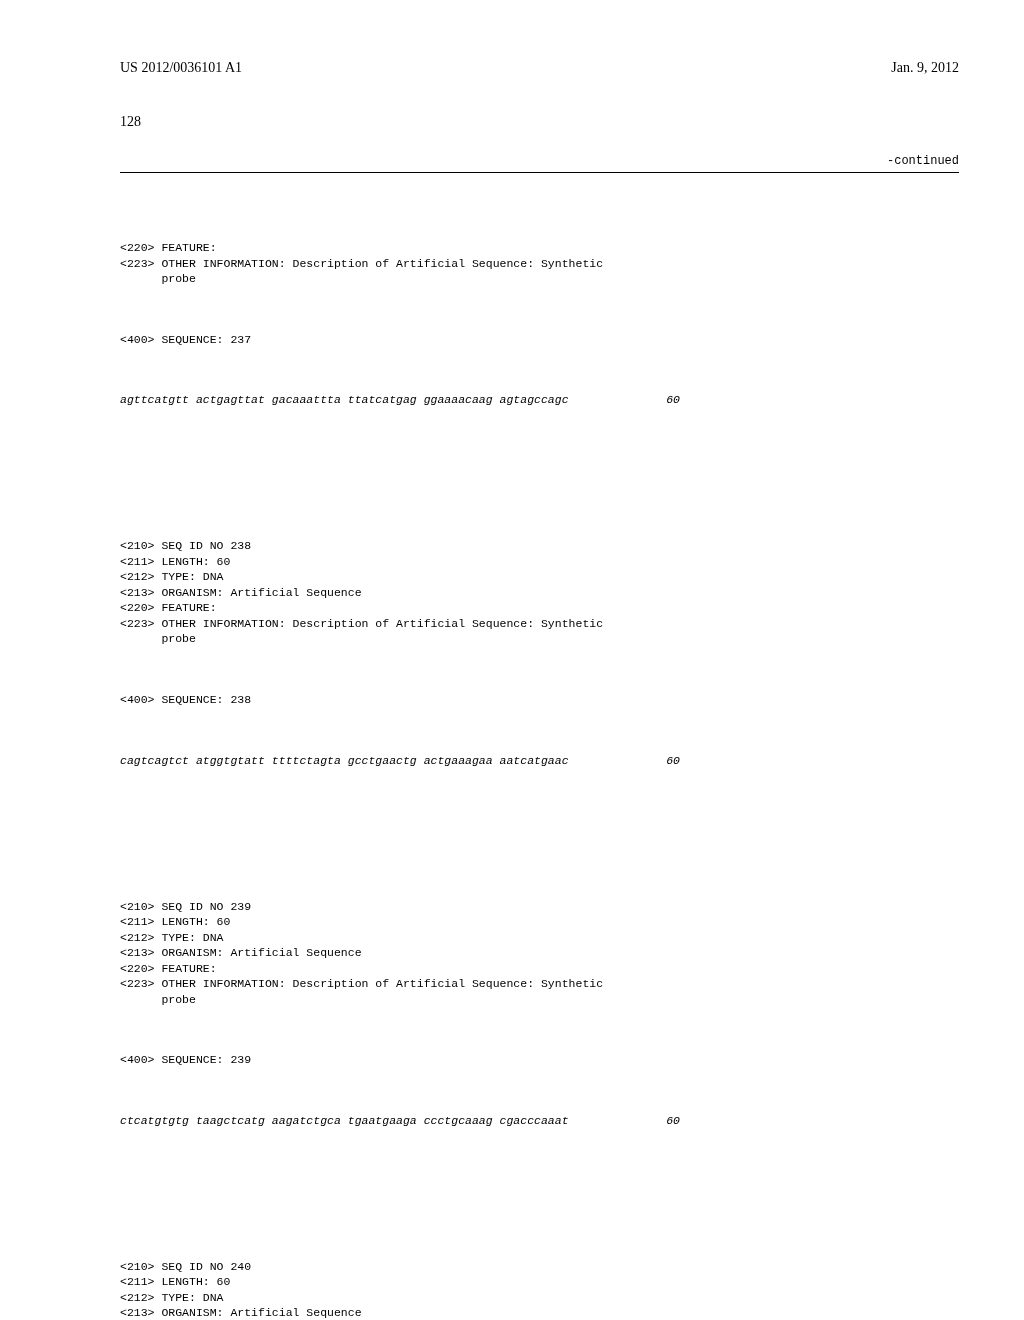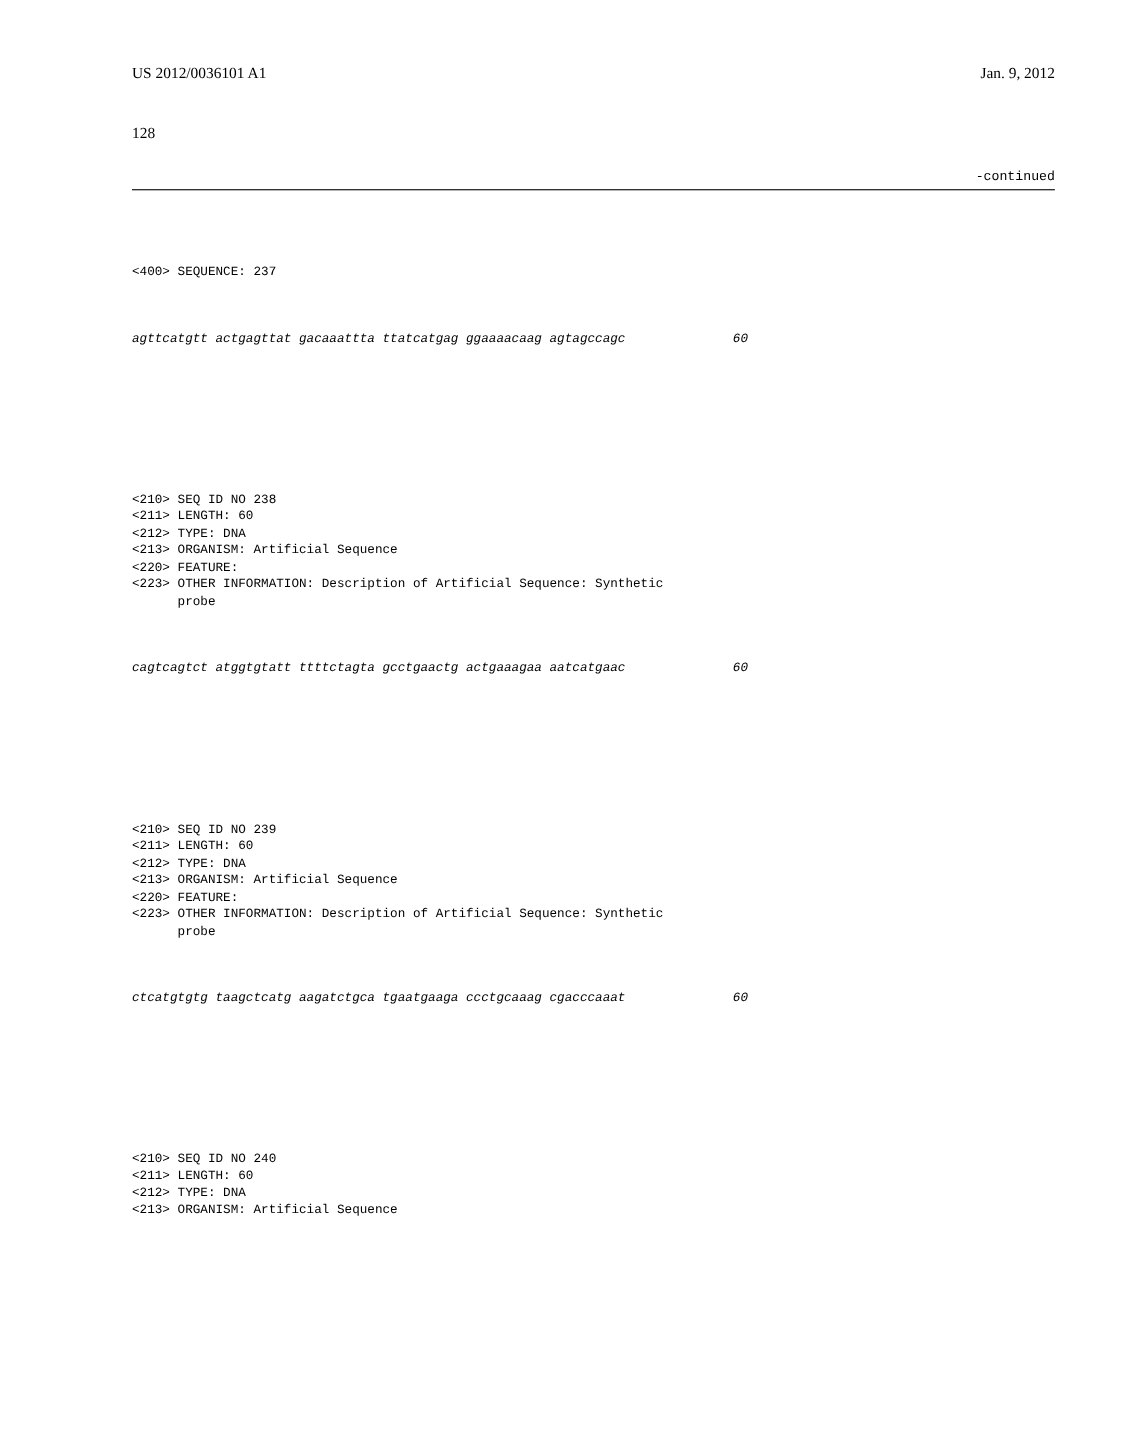--- a/index.html
+++ b/index.html
@@ -71,43 +71,48 @@
     <span>Jan. 9, 2012</span>
   </div>
 
   <div class="page-number">128</div>
 
   <div class="continued">-continued</div>
   <hr class="hr-top">
 
   <div class="listing">
     <div class="entry">
+      <div class="header-block"><span>&lt;220&gt; FEATURE:</span>
+<span>&lt;223&gt; OTHER INFORMATION: Description of Artificial Sequence: Synthetic</span>
+<span>      probe</span></div>
       <div class="header-block"><span>&lt;400&gt; SEQUENCE: 237</span></div>
       <div class="seq-line"><span>agttcatgtt actgagttat gacaaattta ttatcatgag ggaaaacaag agtagccagc</span><span>60</span></div>
     </div>
 
     <div class="entry">
       <div class="header-block"><span>&lt;210&gt; SEQ ID NO 238</span>
 <span>&lt;211&gt; LENGTH: 60</span>
 <span>&lt;212&gt; TYPE: DNA</span>
 <span>&lt;213&gt; ORGANISM: Artificial Sequence</span>
 <span>&lt;220&gt; FEATURE:</span>
 <span>&lt;223&gt; OTHER INFORMATION: Description of Artificial Sequence: Synthetic</span>
 <span>      probe</span></div>
+      <div class="header-block"><span>&lt;400&gt; SEQUENCE: 238</span></div>
       <div class="seq-line"><span>cagtcagtct atggtgtatt ttttctagta gcctgaactg actgaaagaa aatcatgaac</span><span>60</span></div>
     </div>
 
     <div class="entry">
       <div class="header-block"><span>&lt;210&gt; SEQ ID NO 239</span>
 <span>&lt;211&gt; LENGTH: 60</span>
 <span>&lt;212&gt; TYPE: DNA</span>
 <span>&lt;213&gt; ORGANISM: Artificial Sequence</span>
 <span>&lt;220&gt; FEATURE:</span>
 <span>&lt;223&gt; OTHER INFORMATION: Description of Artificial Sequence: Synthetic</span>
 <span>      probe</span></div>
+      <div class="header-block"><span>&lt;400&gt; SEQUENCE: 239</span></div>
       <div class="seq-line"><span>ctcatgtgtg taagctcatg aagatctgca tgaatgaaga ccctgcaaag cgacccaaat</span><span>60</span></div>
     </div>
 
     <div class="entry">
       <div class="header-block"><span>&lt;210&gt; SEQ ID NO 240</span>
 <span>&lt;211&gt; LENGTH: 60</span>
 <span>&lt;212&gt; TYPE: DNA</span>
 <span>&lt;213&gt; ORGANISM: Artificial Sequence</span>
 
 

